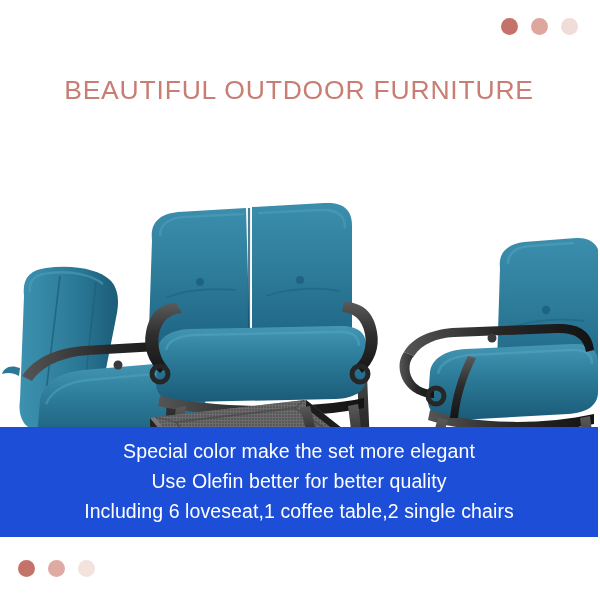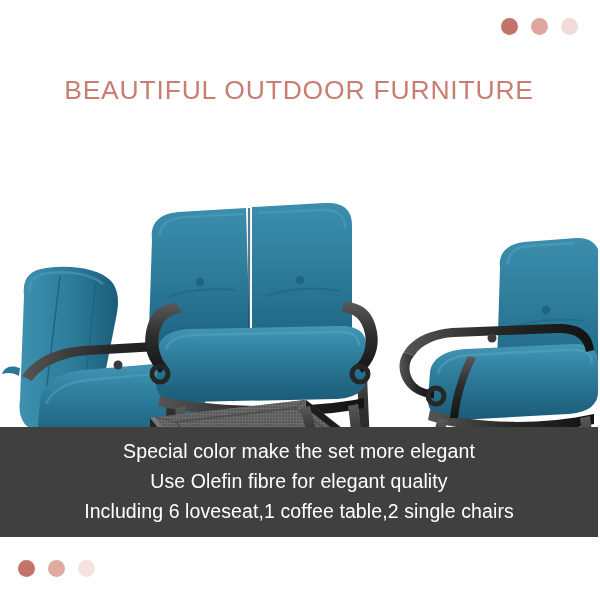--- a/index.html
+++ b/index.html
@@ -209,23 +209,23 @@
 
         <path d="M438 318 C430 344 424 372 422 396 L432 396 C434 372 440 344 448 320 Z" fill="url(#metal)"></path>
         <path d="M580 318 C584 346 586 372 584 396 L594 396 C596 372 594 346 590 316 Z" fill="url(#metal)"></path>
         <path d="M468 256 C458 276 452 298 450 318 L458 318 C460 298 466 278 476 258 Z" fill="url(#metal)"></path>
 
         <path d="M440 364 C490 376 546 374 588 364 L588 372 C546 382 490 384 440 372 Z" fill="#222"></path>
       </g>
     </svg>
   </div>
 
-  <div class="banner" style="background: #404040;">
+  <div class="banner" style="background: #1d4ed8;">
     <div class="banner-line" style="color: rgb(255, 255, 255);">Special color make the set more elegant</div>
-    <div class="banner-line" style="color: rgb(255, 255, 255);">Use Olefin fibre for elegant quality</div>
+    <div class="banner-line" style="color: rgb(255, 255, 255);">Use Olefin better for better quality</div>
     <div class="banner-line" style="color: rgb(255, 255, 255);">Including 6 loveseat,1 coffee table,2 single chairs</div>
   </div>
 
   <div class="dots bottom-left">
     <span class="dot" style="background: rgb(196, 115, 106);"></span>
     <span class="dot" style="background: rgb(222, 170, 162);"></span>
     <span class="dot" style="background: rgb(243, 226, 222);"></span>
   </div>
 
 </div>

